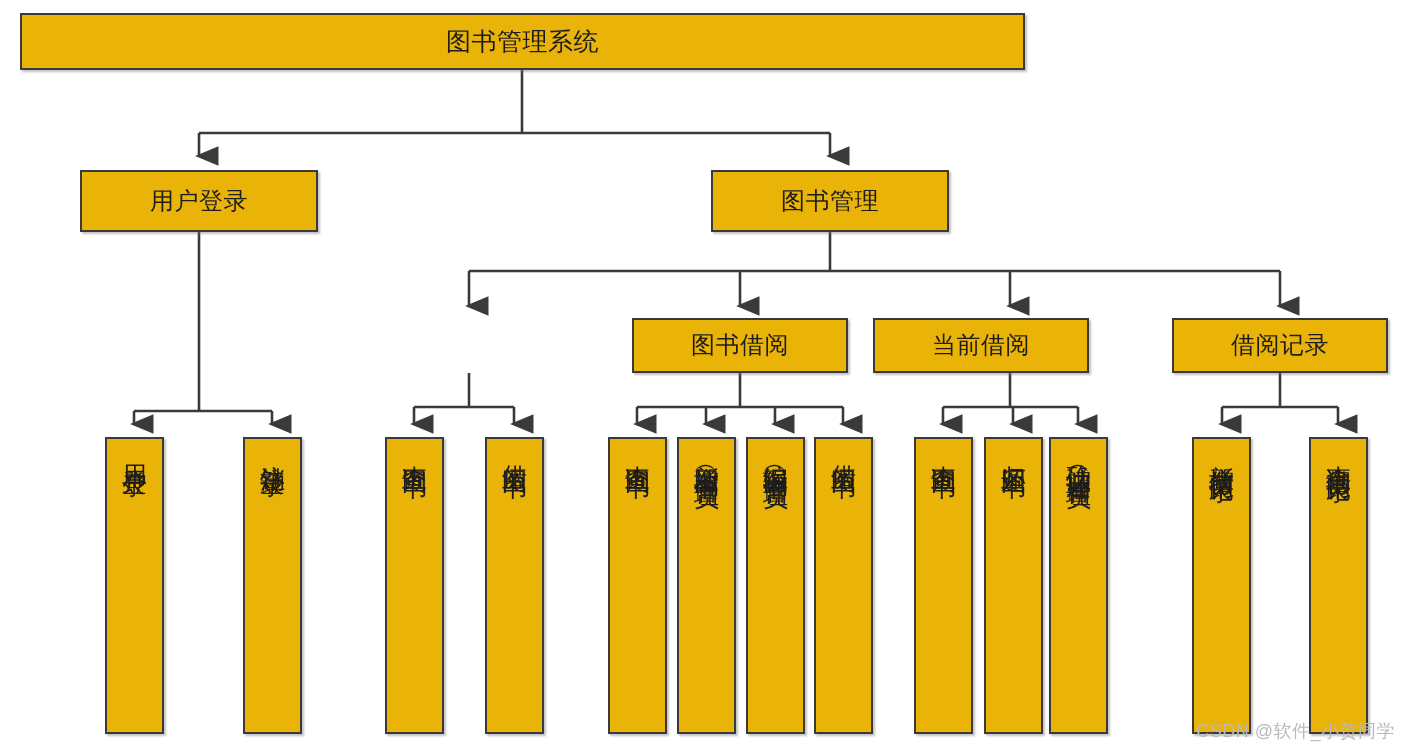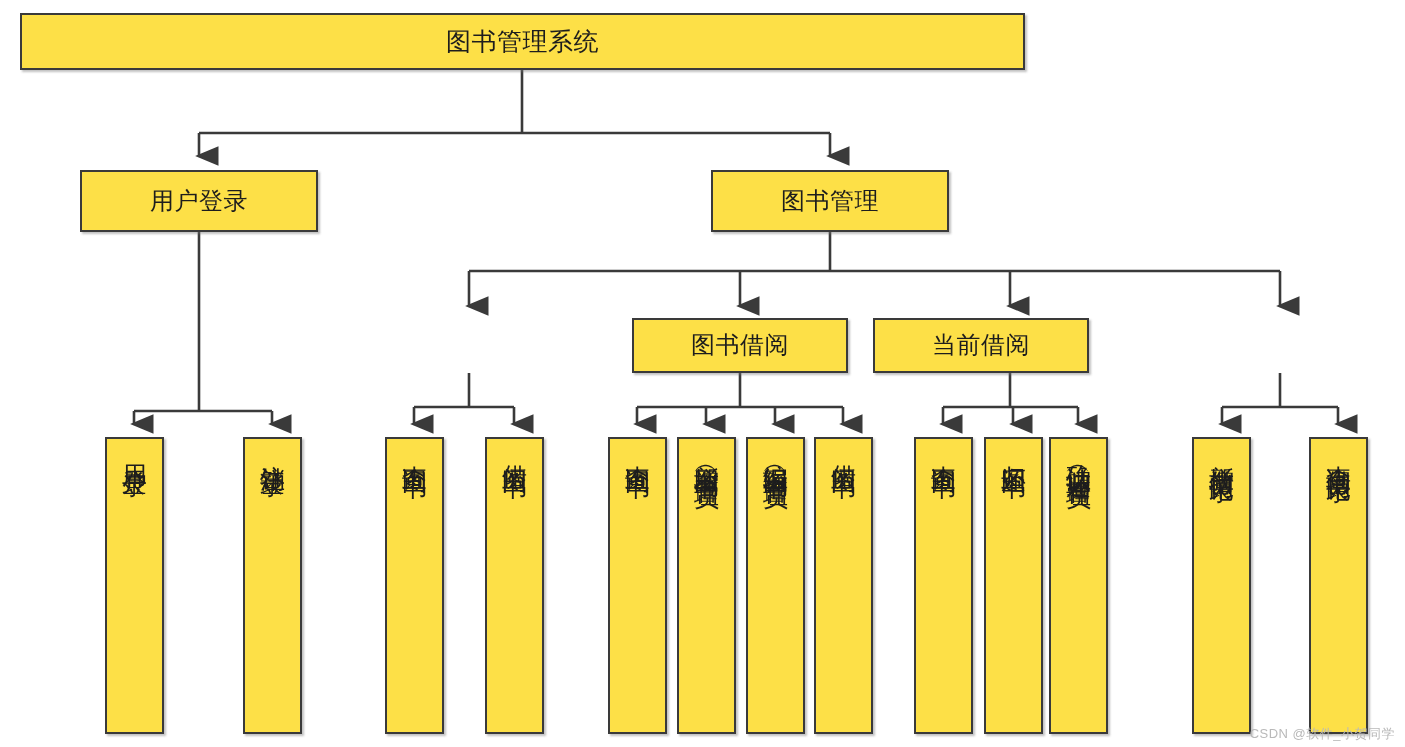--- a/index.html
+++ b/index.html
@@ -21,21 +21,21 @@
     position: absolute;
     left: 0;
     top: 0;
     width: 1405px;
     height: 747px;
     pointer-events: none;
   }
   .node {
     position: absolute;
     box-sizing: border-box;
-    background: #fde047;
+    background: #eab308;
     border: 2px solid #3a3a3a;
     box-shadow: 2px 2px 2px rgba(120,120,120,0.45);
     display: flex;
     align-items: center;
     justify-content: center;
     color: #1d1d1d;
     z-index: 2;
   }
   .node .lbl {
     display: block;
@@ -60,21 +60,21 @@
     text-orientation: upright;
     font-size: 25px;
     letter-spacing: 3px;
     line-height: 1;
     white-space: nowrap;
   }
   .watermark {
     position: absolute;
     right: 10px;
     bottom: 4px;
-    font-size: 13px;
+    font-size: 18px;
     color: #b9b9b9;
     white-space: nowrap;
     z-index: 5;
     letter-spacing: 0.5px;
   }
 </style>
 </head>
 <body>
 
 <div id="canvas">
@@ -139,20 +139,23 @@
   <div class="node h" style="left:711px; top:170px; width:238px; height:62px;font-family:Liberation Serif, serif;">
     <span class="lbl">图书管理</span>
   </div>
 
   <div class="node h" style="left:632px; top:318px; width:216px; height:55px;justify-content:center;">
     <span class="lbl">图书借阅</span>
   </div>
   <div class="node h" style="left:873px; top:318px; width:216px; height:55px;">
     <span class="lbl">当前借阅</span>
   </div>
+  <div class="node h" style="left:1172px; top:318px; width:216px; height:55px;">
+    <span class="lbl">借阅记录</span>
+  </div>
 
   <div class="node v" style="left:105px; top:437px; width:59px; height:297px;">
     <span class="lbl">用户登录</span>
   </div>
   <div class="node v" style="left:243px; top:437px; width:59px; height:297px;">
     <span class="lbl">注销登录</span>
   </div>
 
   <div class="node v" style="left:385px; top:437px; width:59px; height:297px;">
     <span class="lbl">查询图书</span>

